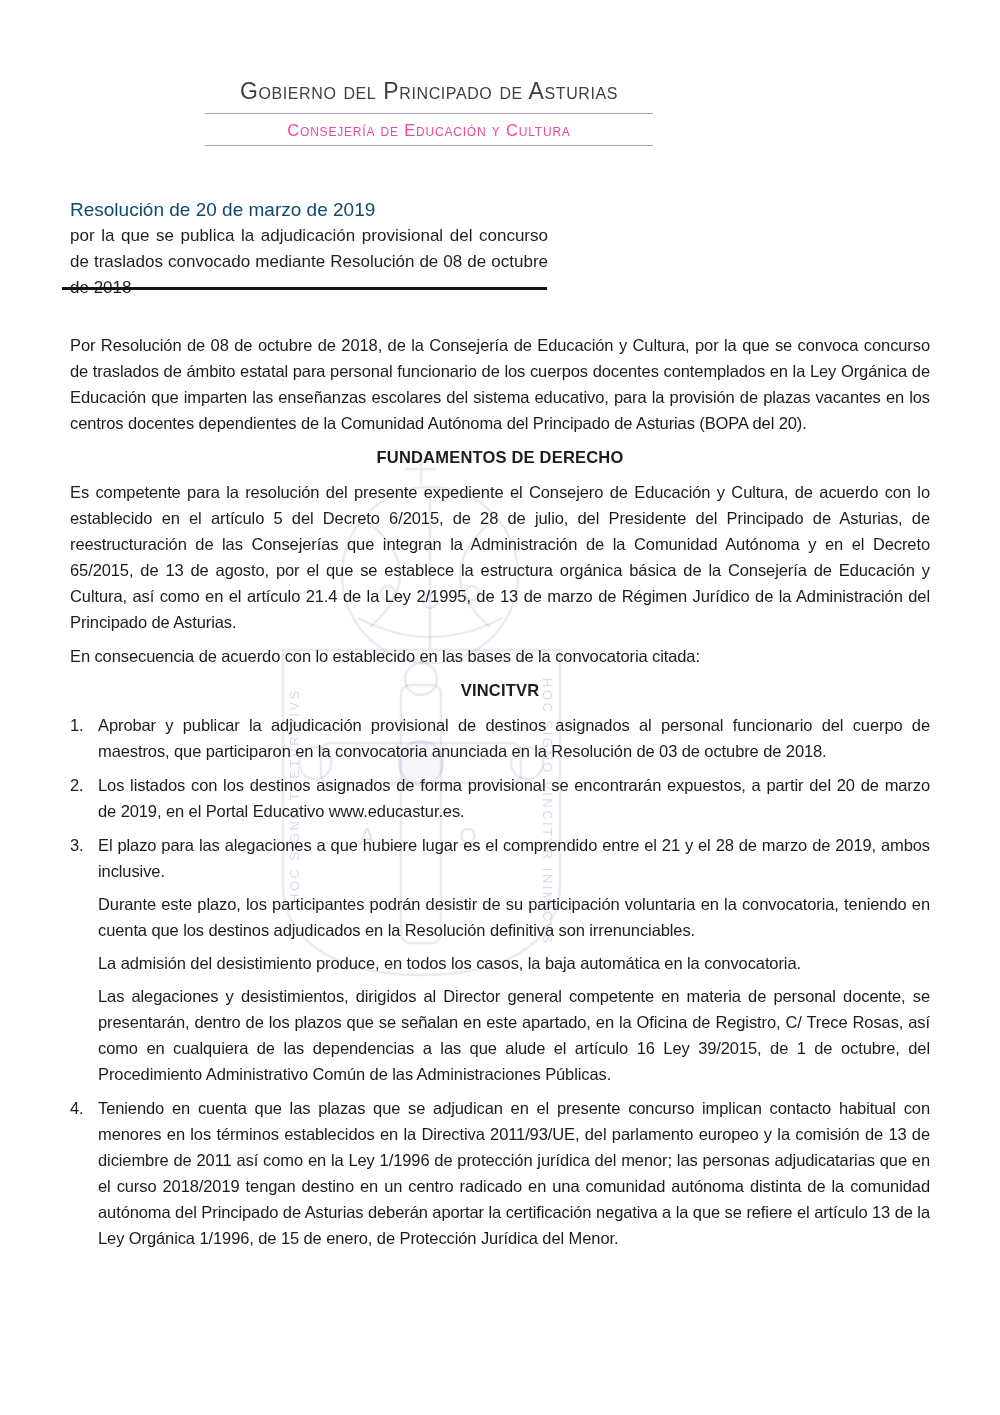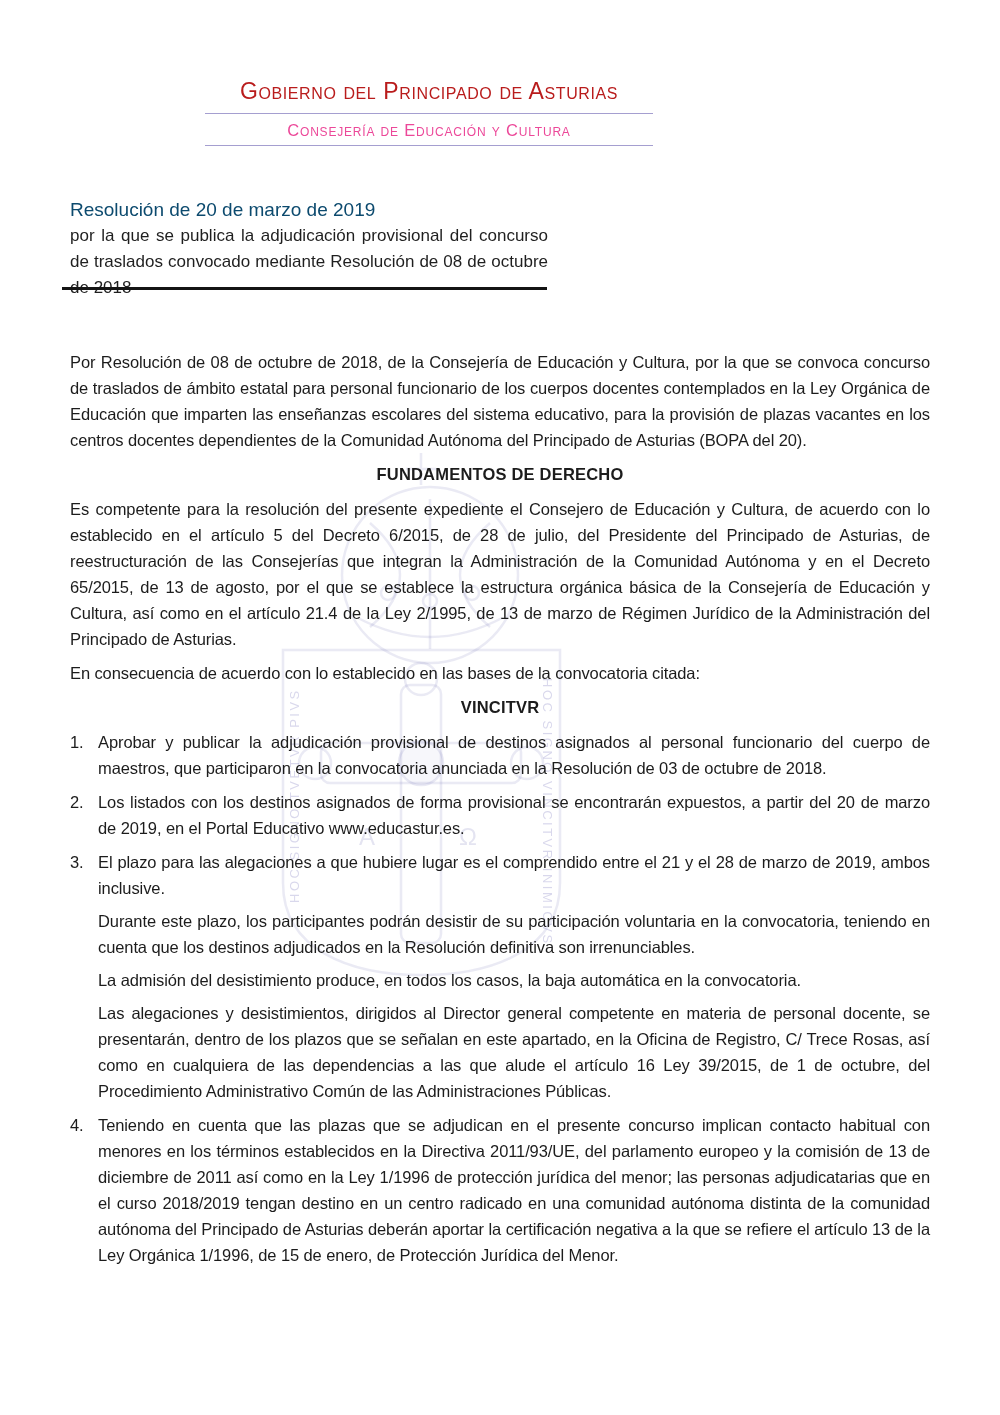--- a/index.html
+++ b/index.html
@@ -25,21 +25,21 @@
 
   
   .letterhead {
     position:absolute; left:205px; top:78px; width:448px;
     text-align:center;
   }
   .letterhead .org {
     font-variant:small-caps;
     font-size:23px; line-height:26px;
     letter-spacing:0.6px;
-    color:#b91c1c;
+    color:#404040;
     font-weight:500;
   }
   .letterhead .rule {
     border:none; height:1px; background:#a59fd0;
     margin:9px 0 0 0;
   }
   .letterhead .dept {
     font-variant:small-caps;
     font-size:16.5px; line-height:20px;
     letter-spacing:0.8px;
@@ -55,21 +55,21 @@
   }
   .title-line1 { font-size:19px; line-height:27px; color:#0c4a6e; }
   .title-rest  { font-size:17px; line-height:26px; color:#1f1f1f; text-align:justify; }
   .title-underline {
     position:absolute; left:62px; top:287px;
     width:485px; height:3px; background:#141414;
   }
 
   
   .doc-body {
-    position:absolute; left:70px; top:349px; width:860px;
+    position:absolute; left:70px; top:332px; width:860px;
     font-size:16.5px; line-height:26px;
     letter-spacing:-0.1px;
   }
   .para { margin:0 0 8px 0; text-align:justify; }
   .center-heading {
     margin:6px 0 9px 0;
     font-size:16.5px; font-weight:700;
     text-align:center; letter-spacing:0.2px;
   }
   .items { margin:0; padding:0; list-style:none; }

